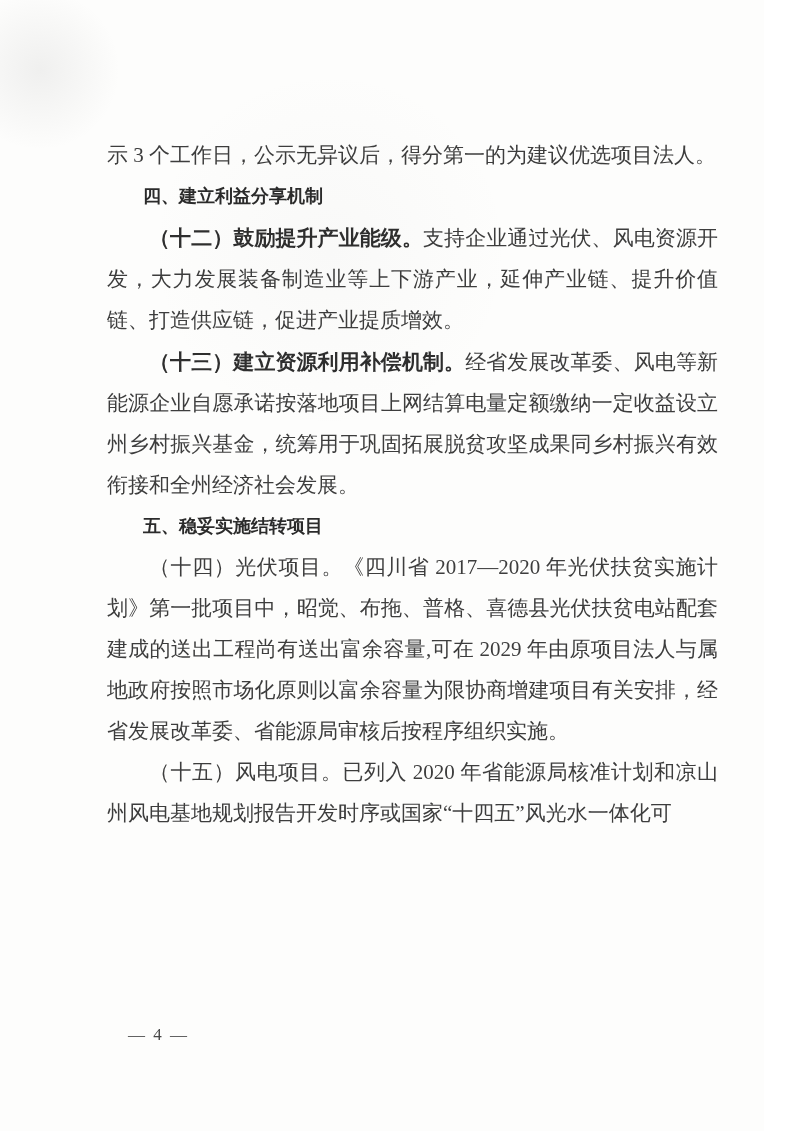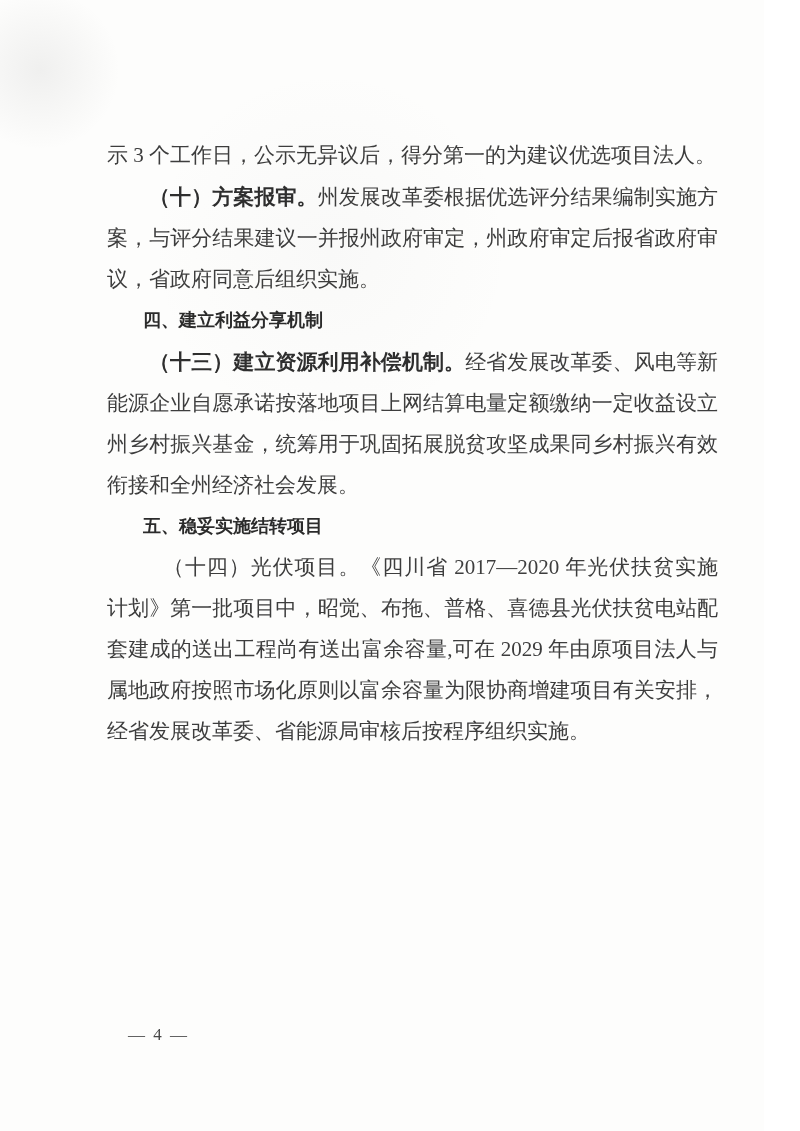--- a/index.html
+++ b/index.html
@@ -36,21 +36,20 @@
   .para.no-indent {
     text-indent: 0;
   }
   .lead-bold {
     font-weight: 700;
     color: #2e2e2e;
     font-family: "Liberation Sans", sans-serif;
   }
   .lead-regular {
     font-weight: 400;
-    margin-left: 14px;
   }
   .heading {
     margin: 0;
     font-size: 18px;
     line-height: 41px;
     font-weight: 700;
     text-indent: 2em;
     color: #2b2b2b;
     font-family: "Liberation Sans", sans-serif;
   }
@@ -66,30 +65,31 @@
 </style>
 </head>
 <body>
 
 <div class="page">
 
   <div class="doc-body">
 
     <p class="para no-indent">示 3 个工作日，公示无异议后，得分第一的为建议优选项目法人。</p>
 
-    <p class="para"><span class="lead-bold">（十）方案报审。</span><span>州发展改革委根据优选评分结果编制实施方案，与评分结果建议一并报州政府审定，州政府审定后报省政府审议，省政府同意后组织实施。</span></p>
 
     <h2 class="heading">四、建立利益分享机制</h2>
 
 
+    <p class="para"><span class="lead-bold">（十二）鼓励提升产业能级。</span><span>支持企业通过光伏、风电资源开发，大力发展装备制造业等上下游产业，延伸产业链、提升价值链、打造供应链，促进产业提质增效。</span></p>
 
     <p class="para"><span class="lead-bold">（十三）建立资源利用补偿机制。</span><span>经省发展改革委、风电等新能源企业自愿承诺按落地项目上网结算电量定额缴纳一定收益设立州乡村振兴基金，统筹用于巩固拓展脱贫攻坚成果同乡村振兴有效衔接和全州经济社会发展。</span></p>
 
     <h2 class="heading">五、稳妥实施结转项目</h2>
 
     <p class="para"><span class="lead-regular">（十四）光伏项目。</span><span>《四川省 2017—2020 年光伏扶贫实施计划》第一批项目中，昭觉、布拖、普格、喜德县光伏扶贫电站配套建成的送出工程尚有送出富余容量,可在 2029 年由原项目法人与属地政府按照市场化原则以富余容量为限协商增建项目有关安排，经省发展改革委、省能源局审核后按程序组织实施。</span></p>
 
+    <p class="para"><span class="lead-regular">（十五）风电项目。</span><span>已列入 2020 年省能源局核准计划和凉山州风电基地规划报告开发时序或国家“十四五”风光水一体化可</span></p>
 
   </div>
 
   <div class="page-number">— 4 —</div>
 
 </div>
 
 </body></html>

